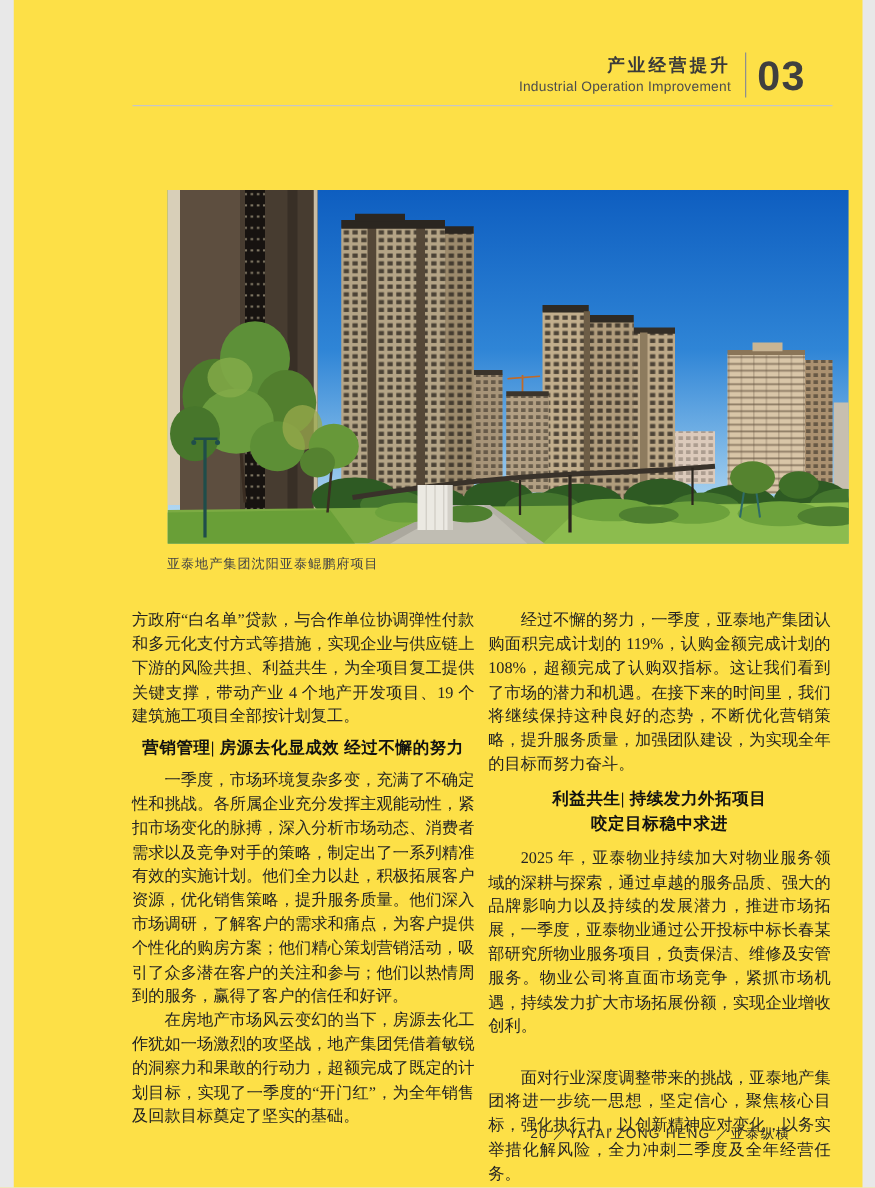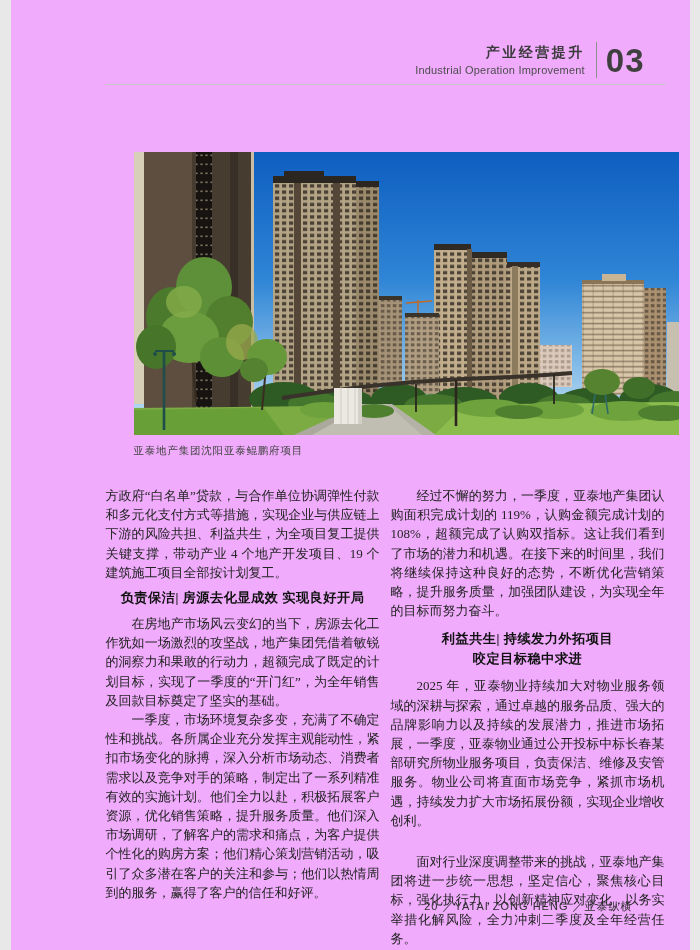--- a/index.html
+++ b/index.html
@@ -1,16 +1,16 @@
 <!DOCTYPE html>
 <html style="--rule-line: #c6c6c6; --heading-text: #3a3a3a; --body-text: #242424; --caption-text: #454545; --footer-text: #2e2e2e; --sky-blue: #2f85d6; --lawn-green: #7cab43;"><head>
 <meta charset="utf-8">
 <style>
   html,body{margin:0;padding:0;background:#e8e8e8;}
-  .page{position:relative;width:679px;height:950px;background:#f0abfc;margin:0 auto;
+  .page{position:relative;width:679px;height:950px;background:#fde047;margin:0 auto;
         font-family:"Liberation Serif", serif;overflow:hidden;}
 
   
   .header-block{position:absolute;top:42px;right:45px;display:flex;align-items:center;}
   .header-titles{text-align:right;font-family:"Liberation Sans", sans-serif;}
   .header-cn{font-size:14px;font-weight:bold;color:var(--heading-text,#3a3a3a);letter-spacing:2.5px;}
   .header-en{font-size:11px;color:#4d4d4d;margin-top:2px;letter-spacing:0.2px;}
   .header-divider{width:1px;height:36px;background:#8f8f8f;margin:0 9px 0 11px;}
   .header-num{font-family:"Liberation Sans", sans-serif;font-size:33px;font-weight:700;
               color:#3f3f3f;line-height:1;letter-spacing:1px;}
@@ -222,23 +222,23 @@
         <circle cx="21" cy="202" r="2" fill="#1f4d4a" stroke="none"></circle>
         <circle cx="40" cy="202" r="2" fill="#1f4d4a" stroke="none"></circle>
       </g>
     </svg>
     <figcaption>亚泰地产集团沈阳亚泰鲲鹏府项目</figcaption>
   </figure>
 
   <main class="columns">
     <section class="col">
       <p class="no-indent">方政府“白名单”贷款，与合作单位协调弹性付款和多元化支付方式等措施，实现企业与供应链上下游的风险共担、利益共生，为全项目复工提供关键支撑，带动产业 4 个地产开发项目、19 个建筑施工项目全部按计划复工。</p>
-      <h3>负责保洁| 房源去化显成效 实现良好开局</h3>
+      <h3>营销管理| 房源去化显成效 经过不懈的努力</h3>
+      <p>一季度，市场环境复杂多变，充满了不确定性和挑战。各所属企业充分发挥主观能动性，紧扣市场变化的脉搏，深入分析市场动态、消费者需求以及竞争对手的策略，制定出了一系列精准有效的实施计划。他们全力以赴，积极拓展客户资源，优化销售策略，提升服务质量。他们深入市场调研，了解客户的需求和痛点，为客户提供个性化的购房方案；他们精心策划营销活动，吸引了众多潜在客户的关注和参与；他们以热情周到的服务，赢得了客户的信任和好评。</p>
       <p>在房地产市场风云变幻的当下，房源去化工作犹如一场激烈的攻坚战，地产集团凭借着敏锐的洞察力和果敢的行动力，超额完成了既定的计划目标，实现了一季度的“开门红”，为全年销售及回款目标奠定了坚实的基础。</p>
-      <p>一季度，市场环境复杂多变，充满了不确定性和挑战。各所属企业充分发挥主观能动性，紧扣市场变化的脉搏，深入分析市场动态、消费者需求以及竞争对手的策略，制定出了一系列精准有效的实施计划。他们全力以赴，积极拓展客户资源，优化销售策略，提升服务质量。他们深入市场调研，了解客户的需求和痛点，为客户提供个性化的购房方案；他们精心策划营销活动，吸引了众多潜在客户的关注和参与；他们以热情周到的服务，赢得了客户的信任和好评。</p>
     </section>
     <section class="col">
       <p>经过不懈的努力，一季度，亚泰地产集团认购面积完成计划的 119%，认购金额完成计划的 108%，超额完成了认购双指标。这让我们看到了市场的潜力和机遇。在接下来的时间里，我们将继续保持这种良好的态势，不断优化营销策略，提升服务质量，加强团队建设，为实现全年的目标而努力奋斗。</p>
       <h3 class="two-line">
         <span>利益共生| 持续发力外拓项目</span><br>
         <span>咬定目标稳中求进</span>
       </h3>
       <p>2025 年，亚泰物业持续加大对物业服务领域的深耕与探索，通过卓越的服务品质、强大的品牌影响力以及持续的发展潜力，推进市场拓展，一季度，亚泰物业通过公开投标中标长春某部研究所物业服务项目，负责保洁、维修及安管服务。物业公司将直面市场竞争，紧抓市场机遇，持续发力扩大市场拓展份额，实现企业增收创利。</p>
       <p class="gap-top">面对行业深度调整带来的挑战，亚泰地产集团将进一步统一思想，坚定信心，聚焦核心目标，强化执行力，以创新精神应对变化，以务实举措化解风险，全力冲刺二季度及全年经营任务。</p>
     </section>

